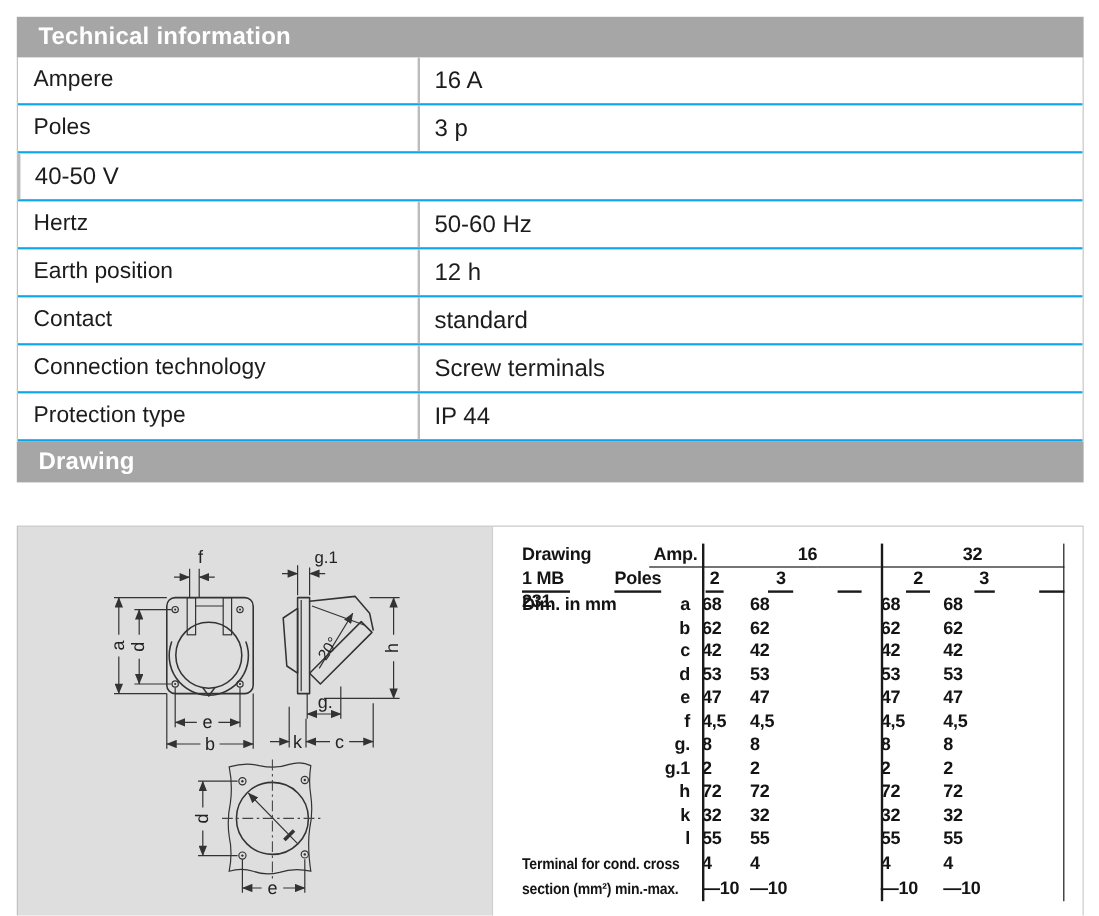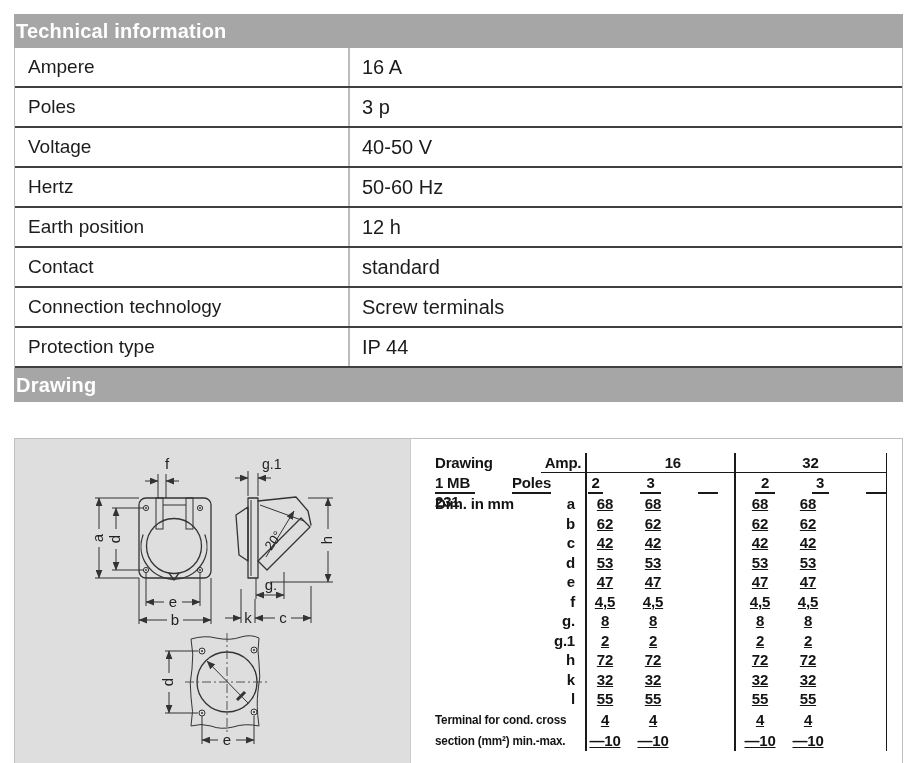--- a/index.html
+++ b/index.html
@@ -1,25 +1,25 @@
 <!DOCTYPE html>
 <html><head>
 <meta charset="utf-8">
 <style>
   html,body{margin:0;padding:0;background:#fff;}
   body{width:916px;height:763px;position:relative;font-family:"Liberation Sans",sans-serif;overflow:hidden;}
   .wrap{position:absolute;left:14px;top:14px;width:889px;}
 
   
   .secbar{height:34px;background:#a6a6a6;color:#fff;font-size:20px;font-weight:bold;
-          line-height:34px;padding-left:2px;box-sizing:border-box;letter-spacing:.2px;}
+          line-height:34px;padding-left:18px;box-sizing:border-box;letter-spacing:.2px;}
 
   
   .ttable{border-left:1px solid #c2c2c2;border-right:1px solid #b8b8b8;}
-  .trow{display:flex;height:38px;border-bottom:2px solid #404040;background:#fff;align-items:stretch;justify-content:space-between;}
+  .trow{display:flex;height:38px;border-bottom:2px solid #0ea5e9;background:#fff;align-items:stretch;justify-content:space-between;}
   .tlabel{width:333px;padding-left:13px;box-sizing:border-box;font-size:19px;color:#1c1c1c;
           display:flex;align-items:center;}
   .tvalue{flex:1;border-left:2px solid #bcbcbc;padding-left:12px;font-size:20px;color:#1c1c1c;
           display:flex;align-items:center;}
 
   
   .dpanel{margin-top:36px;height:332px;border:1px solid #c0c0c0;display:flex;box-sizing:border-box;background:#fff;}
   .dleft{width:396px;background:#dedede;border-right:1px solid #cdcdcd;box-sizing:border-box;}
   .dright{flex:1;background:#fff;padding:14px 0 0 24px;box-sizing:border-box;}
 
@@ -30,21 +30,21 @@
   .hr2{height:21px;line-height:19px;gap:37px;}
   .trm{height:21px;line-height:21px;}
   .cA{width:106px;font-weight:bold;box-sizing:border-box;}
   .cB{width:44px;box-sizing:border-box;}
   .hB{font-weight:bold;text-align:center;}
   .dimlbl{font-weight:bold;text-align:right;padding-right:10px;}
   .c1{width:40px;}.c2{width:56px;}.gapA{width:53px;}.c3{width:52px;}.c4{width:44px;}.gapB{width:57px;}
   .g16{width:96px;text-align:right;font-weight:bold;}
   .g32{width:153px;text-align:center;font-weight:bold;}
   .sp53{width:53px;}
-  .val{text-align:center;font-weight:600;text-decoration:underline;}
+  .val{font-weight:600;}
   .hval{text-align:center;font-weight:bold;}
   .bb1{border-bottom:1.5px solid #1a1a1a;box-sizing:border-box;}
   .bb2{border-bottom:2px solid #1a1a1a;box-sizing:border-box;}
   .vline{position:absolute;top:0;bottom:0;width:1.5px;background:#1a1a1a;}
   .term{width:150px;font-weight:bold;font-size:13px;white-space:nowrap;
         transform:scaleX(.9);transform-origin:left center;}
 
   
   svg text{font-family:"Liberation Sans",sans-serif;fill:#222;}
   .out{stroke:#333;stroke-width:1.3;fill:none;stroke-linejoin:round;stroke-linecap:round;}
@@ -60,21 +60,20 @@
   <div class="ttable">
     <div class="trow">
       <div class="tlabel">Ampere</div>
       <div class="tvalue">16 A</div>
     </div>
     <div class="trow">
       <div class="tlabel">Poles</div>
       <div class="tvalue">3 p</div>
     </div>
     <div class="trow">
-      <div class="tlabel">Voltage</div>
       <div class="tvalue">40-50 V</div>
     </div>
     <div class="trow">
       <div class="tlabel">Hertz</div>
       <div class="tvalue">50-60 Hz</div>
     </div>
     <div class="trow">
       <div class="tlabel">Earth position</div>
       <div class="tvalue">12 h</div>
     </div>

